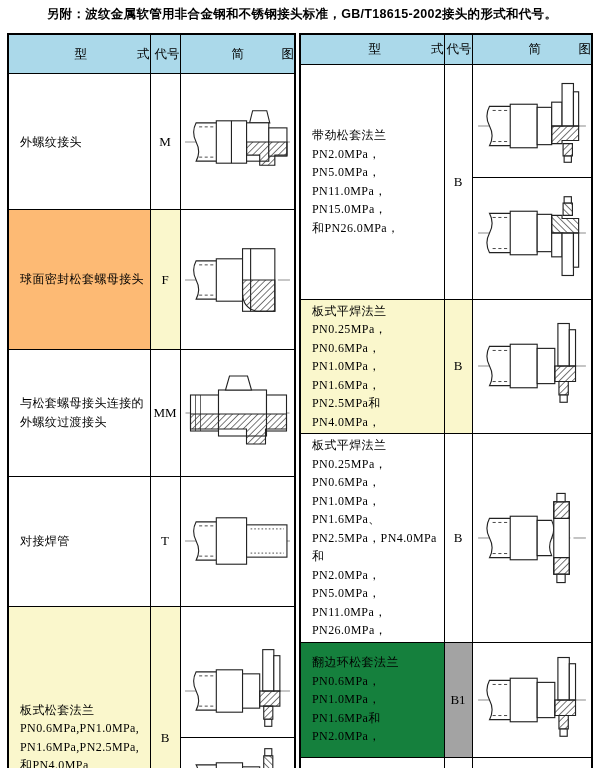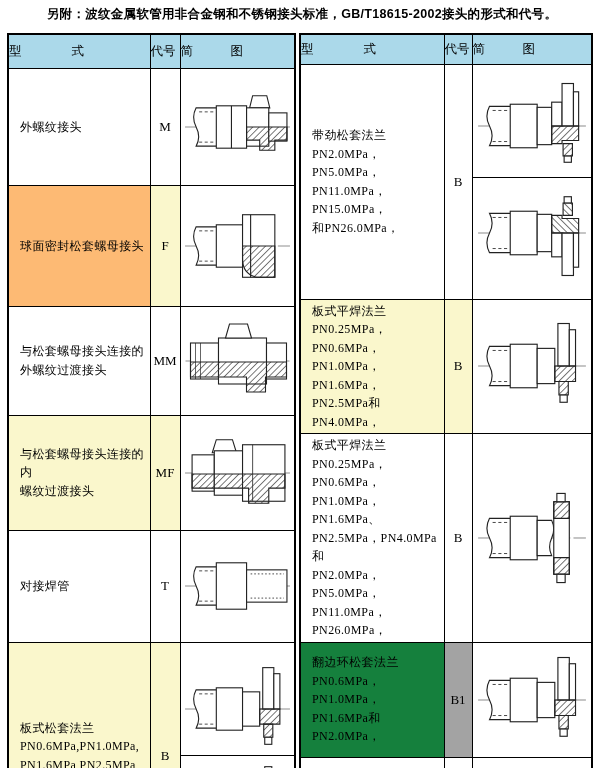--- a/index.html
+++ b/index.html
@@ -11,21 +11,21 @@
   .page-title{
     position:absolute;left:8px;top:6px;width:588px;
     font-size:12.5px;font-weight:bold;letter-spacing:0.3px;white-space:nowrap;text-align:center;
   }
   .tables{position:absolute;left:7px;top:33px;display:flex;}
   table{border-collapse:collapse;table-layout:fixed;border:2px solid #000;}
   table.tr-right{margin-left:3px;}
   td{border:1px solid #000;padding:0;vertical-align:middle;overflow:hidden;}
   .hdr td{
     background:var(--header-bg,#abd9ea);
-    text-align:left;font-size:12.5px;font-weight:normal;
+    text-align:right;font-size:12.5px;font-weight:normal;
     font-family:"Liberation Serif","DejaVu Serif",serif;
   }
   tr.h{height:30px;}
   
   .tl .r0{height:102px}.tl .r1{height:105px}.tl .r2{height:95px}
   .tl .r3{height:100px}.tl .r4{height:98px}.tl .r5{height:197px}
   
   .tr-right .r0{height:235px}.tr-right .r1{height:120px}.tr-right .r2{height:115px}
   .tr-right .r3{height:115px}.tr-right .r4{height:112px}
   td.type{padding:2px 4px 2px 11px;}
@@ -195,34 +195,20 @@
     <tr class="r2">
       <td class="type">
             <div class="lbl">与松套螺母接头连接的
 外螺纹过渡接头</div>
           </td>
       <td class="code">MM</td>
       <td class="diag">
             <div class="dwrap">
               <svg class="dg" width="111" height="90" viewBox="0 0 110 90">
                 <use href="#d-mm"></use>
-              </svg>
-            </div>
-          </td>
-    </tr>
-    <tr class="r3">
-      <td class="type" style="background: rgb(250, 247, 204);">
-            <div class="lbl">与松套螺母接头连接的内
-螺纹过渡接头</div>
-          </td>
-      <td class="code" style="background: rgb(250, 247, 204);">MF</td>
-      <td class="diag">
-            <div class="dwrap">
-              <svg class="dg" width="111" height="92" viewBox="0 0 110 90">
-                <use href="#d-mf"></use>
               </svg>
             </div>
           </td>
     </tr>
     <tr class="r4">
       <td class="type">
             <div class="lbl">对接焊管</div>
           </td>
       <td class="code">T</td>
       <td class="diag">

